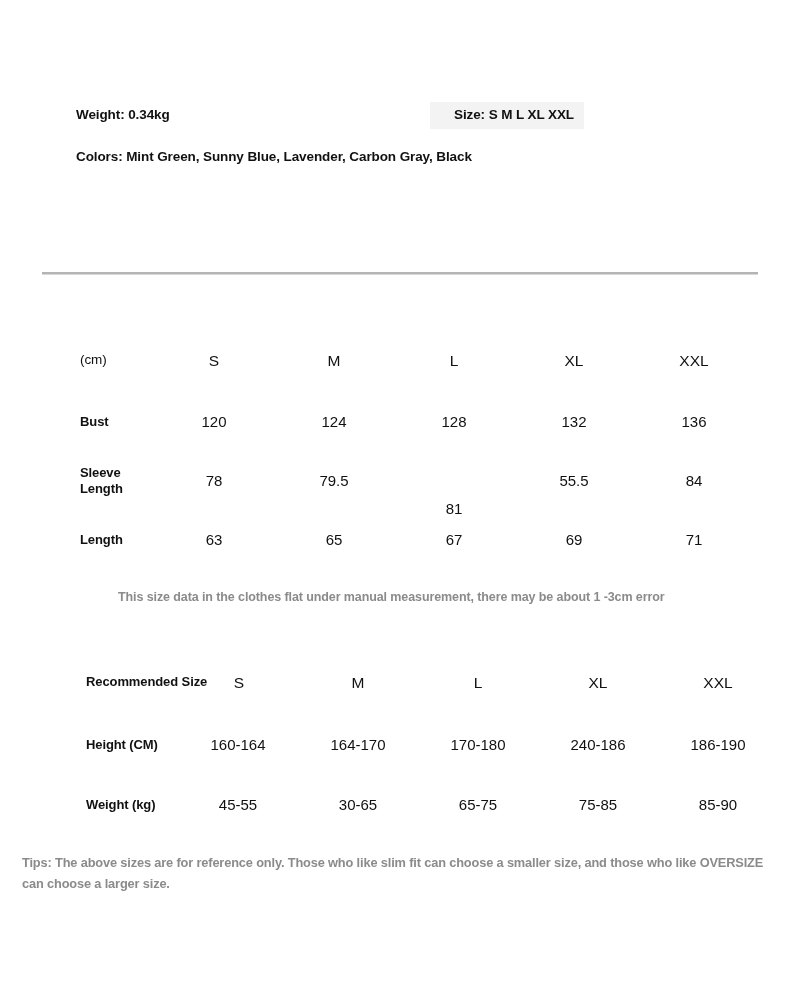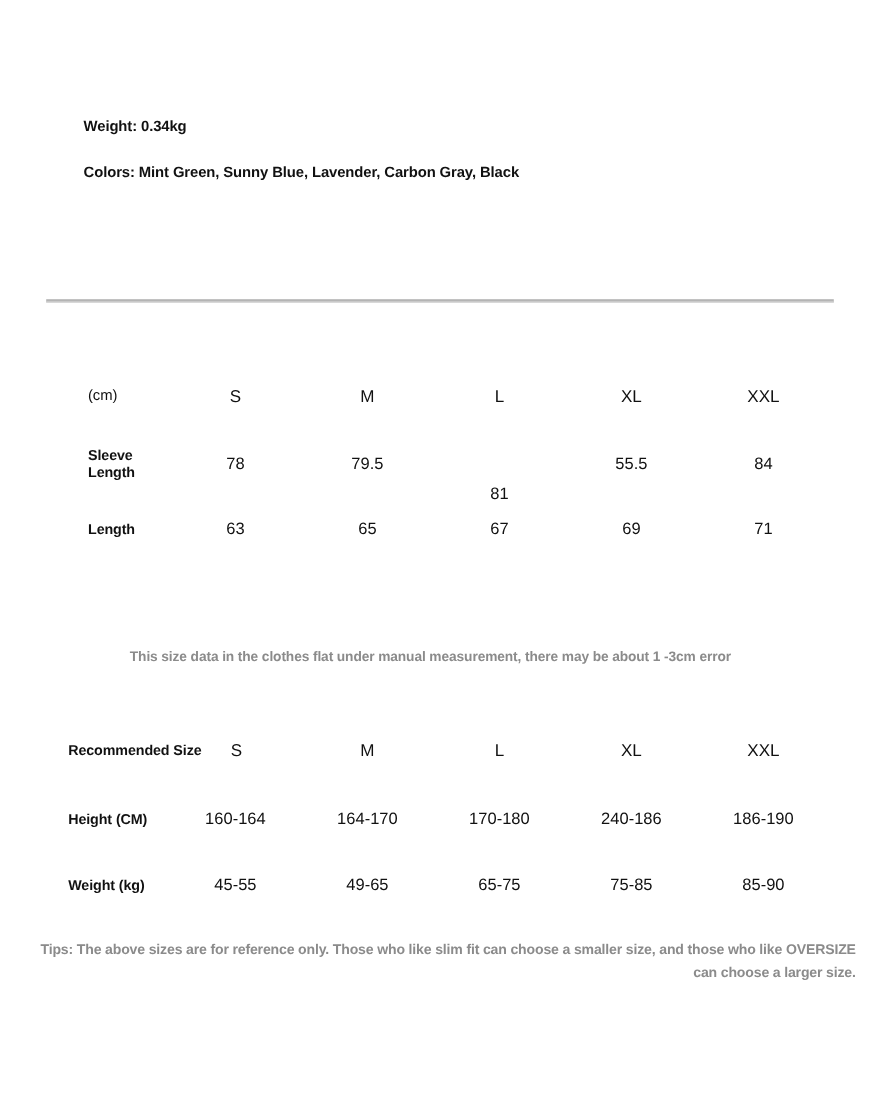--- a/index.html
+++ b/index.html
@@ -153,20 +153,21 @@
     line-height: 19px;
     letter-spacing: -0.1px;
   }
 
   
   .rec-table {
     position: absolute;
     left: 0;
     top: 662px;
     width: 694px;
+    padding-left: 24px;
   }
   .rec-table .trow.head { height: 61px; }
   .rec-table .trow.body { height: 60px; }
   .rec-table .rlabel { left: 62px; }
 
   .cell.rec-s {
     left: 160px;
     width: 110px;
     text-align: center;
   }
@@ -175,32 +176,32 @@
   .tips {
     position: absolute;
     left: 22px;
     top: 852px;
     width: 756px;
     font-size: 12.8px;
     font-weight: bold;
     color: #8b8b8b;
     line-height: 21px;
     letter-spacing: -0.15px;
-    text-align: right;
   }
 </style>
 </head>
 <body>
 
 <div class="page">
 
   <div class="spec-block">
 
     <div class="spec-row">
       <div class="spec-text">Weight: 0.34kg</div>
+      <div class="size-badge">Size: S M L XL XXL</div>
     </div>
 
     <div class="spec-row">
       <div class="spec-text">Colors: Mint Green, Sunny Blue, Lavender, Carbon Gray, Black</div>
     </div>
 
 
   </div>
 
   <div class="divider"></div>
@@ -209,20 +210,28 @@
 
     <div class="trow head">
       <div class="rlabel light" style="top:12px;">(cm)</div>
       <div class="cell hdr c0" style="top:12px;">S</div>
       <div class="cell hdr c1" style="top:12px;">M</div>
       <div class="cell hdr c2" style="top:12px;">L</div>
       <div class="cell hdr c3" style="top:12px;">XL</div>
       <div class="cell hdr c4" style="top:12px;">XXL</div>
     </div>
 
+    <div class="trow body">
+      <div class="rlabel" style="top:14px;">Bust</div>
+      <div class="cell c0" style="top:13px;">120</div>
+      <div class="cell c1" style="top:13px;">124</div>
+      <div class="cell c2" style="top:13px;">128</div>
+      <div class="cell c3" style="top:13px;">132</div>
+      <div class="cell c4" style="top:13px;">136</div>
+    </div>
 
     <div class="trow body">
       <div class="rlabel" style="top:6px;">
         <div>Sleeve</div>
         <div>Length</div>
       </div>
       <div class="cell c0" style="top:13px;">78</div>
       <div class="cell c1" style="top:13px;">79.5</div>
       <div class="cell c2" style="top:13px;margin-top:28px;">81</div>
       <div class="cell c3" style="top:13px;">55.5</div>
@@ -258,21 +267,21 @@
       <div class="cell c0" style="top:13px;">160-164</div>
       <div class="cell c1" style="top:13px;">164-170</div>
       <div class="cell c2" style="top:13px;">170-180</div>
       <div class="cell c3" style="top:13px;">240-186</div>
       <div class="cell c4" style="top:13px;">186-190</div>
     </div>
 
     <div class="trow body">
       <div class="rlabel" style="top:14px;">Weight (kg)</div>
       <div class="cell c0" style="top:13px;">45-55</div>
-      <div class="cell c1" style="top:13px;">49-65</div>
+      <div class="cell c1" style="top:13px;">30-65</div>
       <div class="cell c2" style="top:13px;">65-75</div>
       <div class="cell c3" style="top:13px;">75-85</div>
       <div class="cell c4" style="top:13px;">85-90</div>
     </div>
 
   </div>
 
   <div class="tips">Tips: The above sizes are for reference only. Those who like slim fit can choose a smaller size, and those who like OVERSIZE can choose a larger size.</div>
 
 </div>

